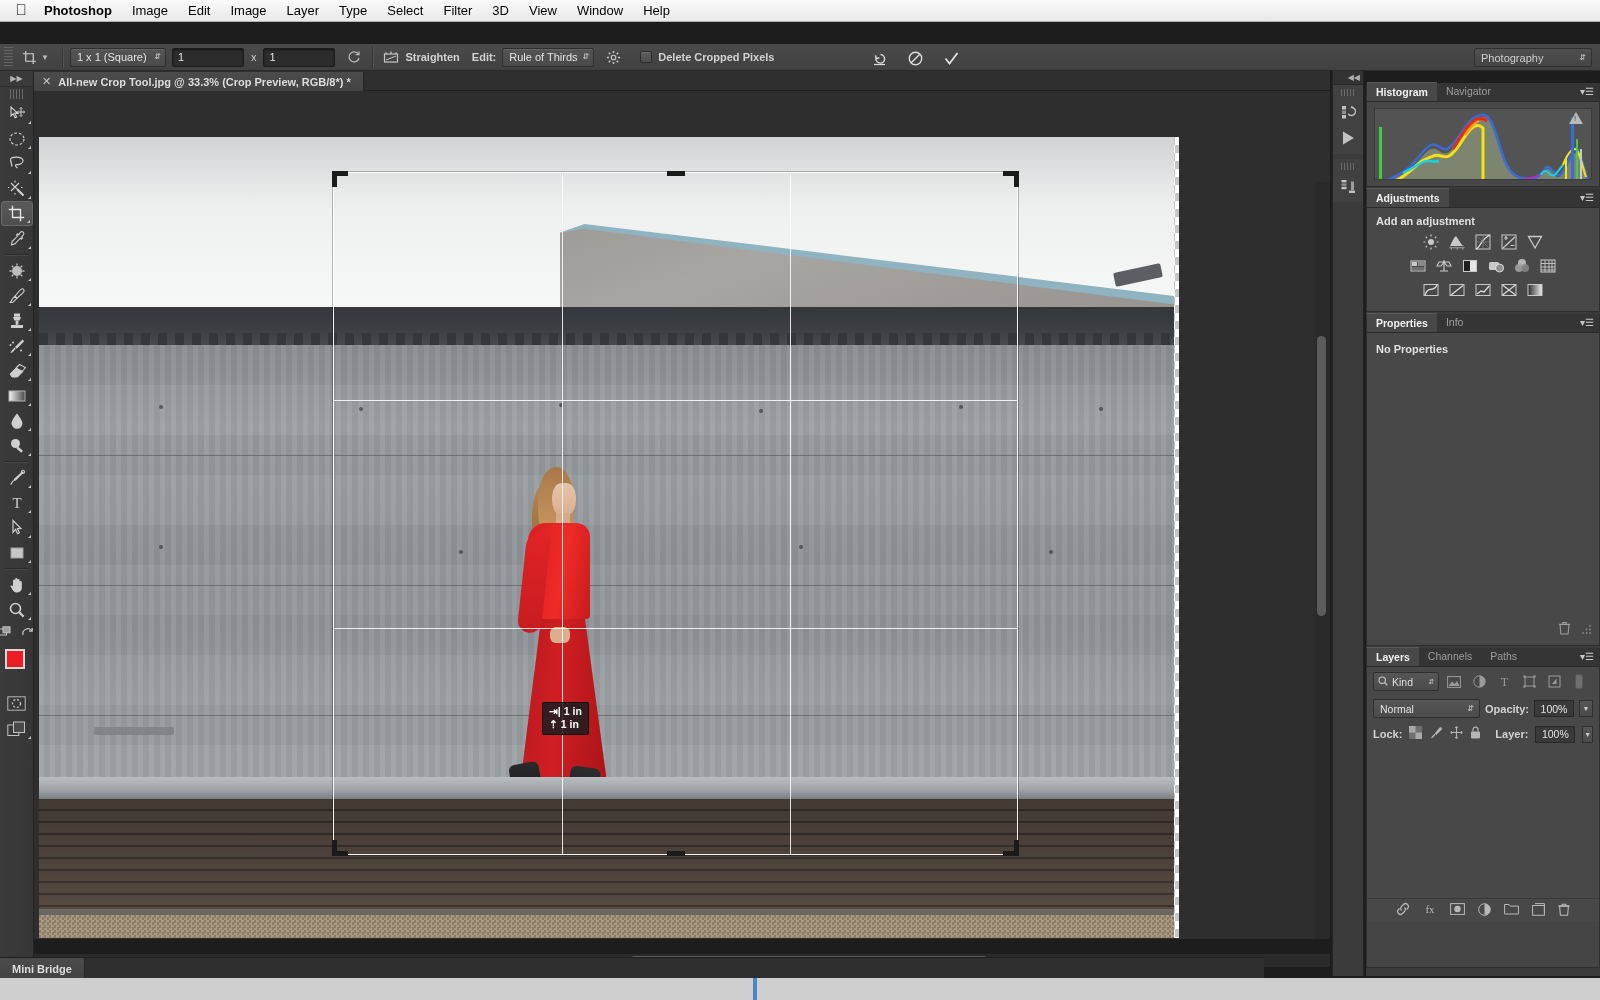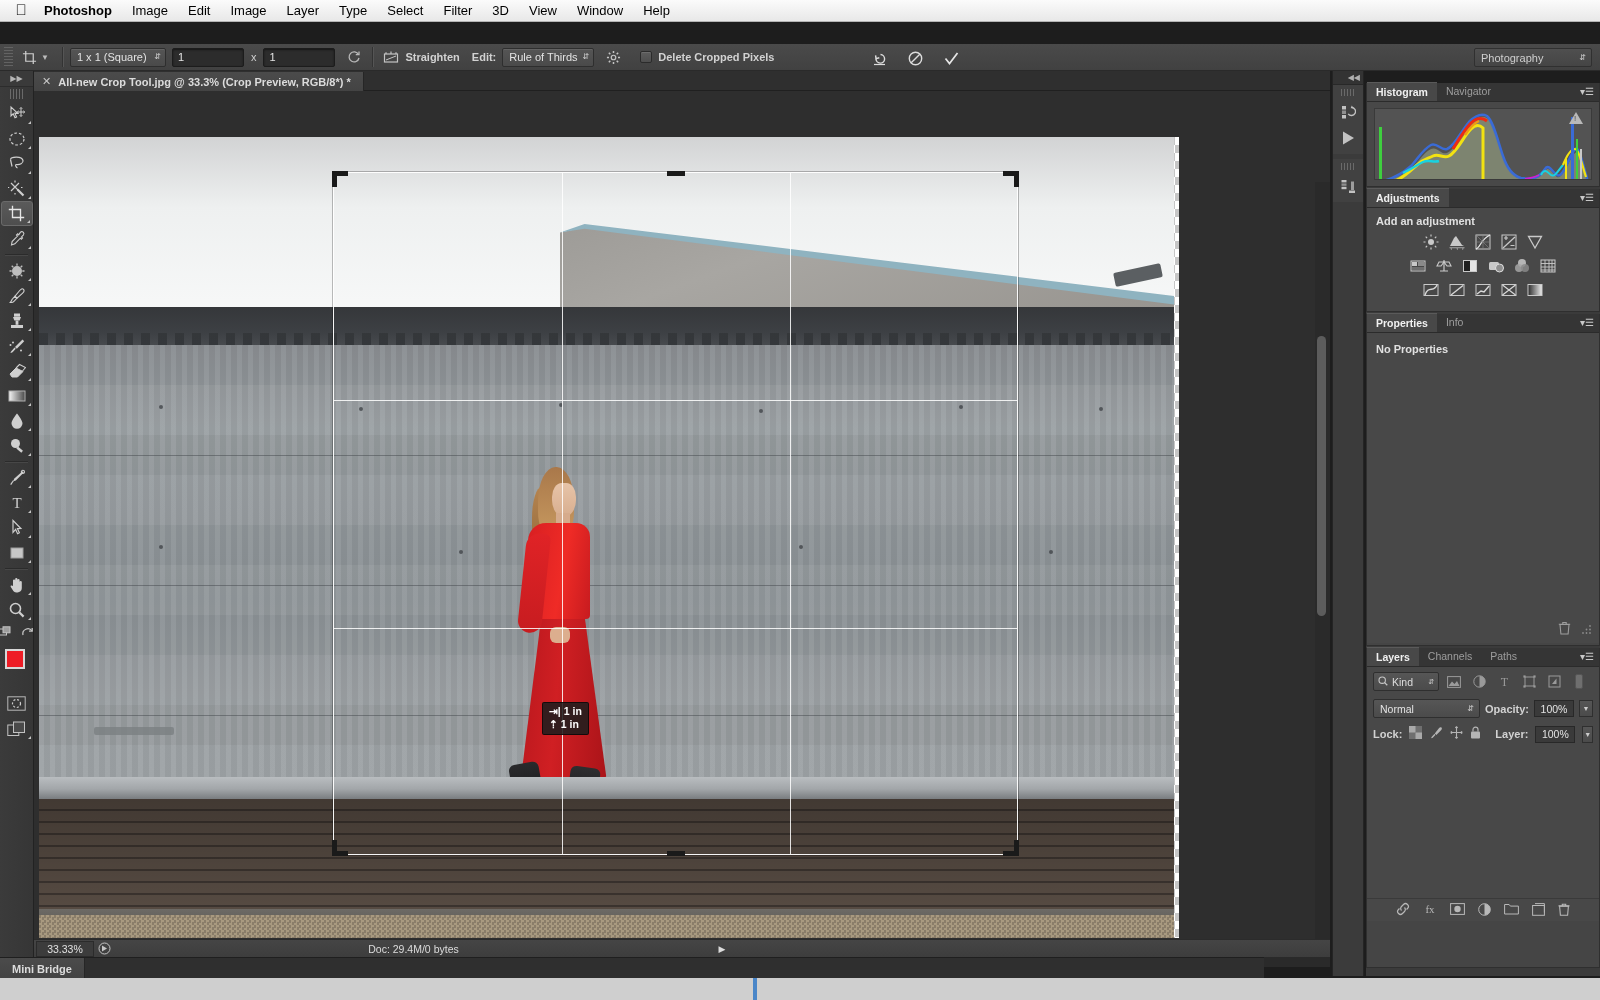--- a/index.html
+++ b/index.html
@@ -753,34 +753,20 @@
         </div>
     </div>
 
     <div class="vscroll-track"></div>
     <div class="vscroll"></div>
   </div>
 
   <div class="hscroll-track"></div>
   <div class="hscroll"></div>
 
-  <div class="statusbar">
-    <div class="zoom-field">
-        <span>33.33%</span>
-      </div>
-    <div style="width:20px;display:flex;justify-content:center">
-      <svg width="13" height="13" viewBox="0 0 13 13">
-          <circle cx="6.5" cy="6.5" r="5.5" fill="none" stroke="#c5c5c5"></circle>
-          <path d="M4 3.5v6l5-3z" fill="#c5c5c5"></path>
-        </svg>
-    </div>
-    <div class="status-doc">Doc: 29.4M/0 bytes</div>
-    <div class="status-arrow">▶</div>
-    <div style="flex:1"></div>
-  </div>
 
   <div class="minibridge">
     <div class="mb-tab">
       <span>Mini Bridge</span>
     </div>
   </div>
   <div class="bottom-strip">
     <div class="bottom-blue"></div>
   </div>
 

